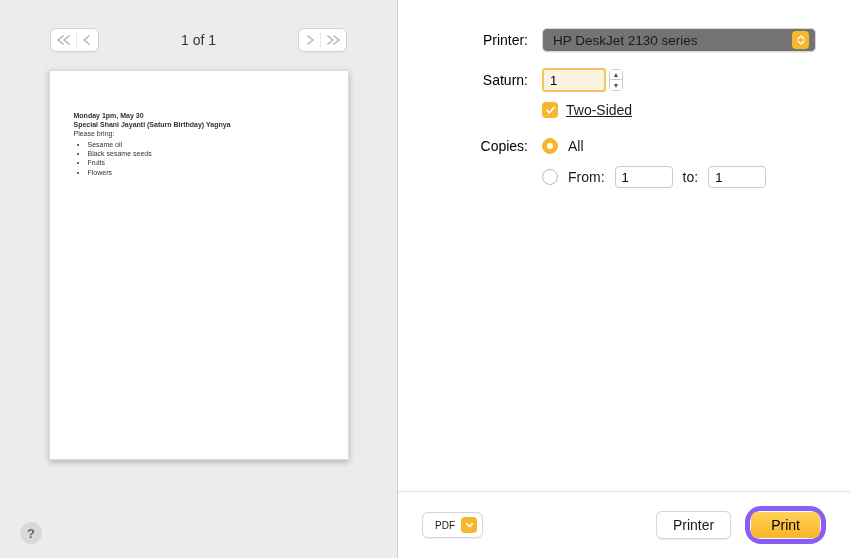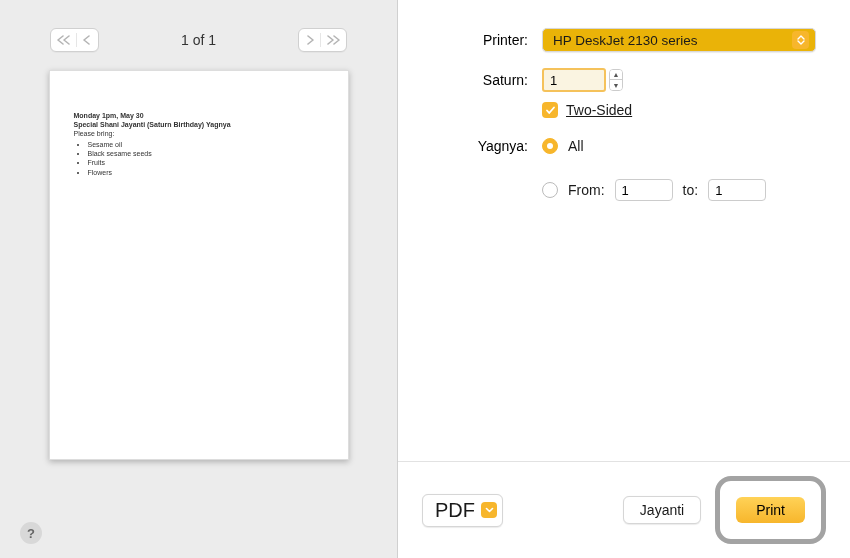--- a/index.html
+++ b/index.html
@@ -116,21 +116,21 @@
     width: 144px;
     text-align: right;
     padding-right: 14px;
     font-size: 14px;
     color: #000;
   }
   .select {
     flex: 1;
     height: 24px;
     max-width: 280px;
-    background: #eab308;
+    background: #737373;
     border: 1px solid #d8d8d8;
     border-radius: 5px;
     display: flex;
     align-items: center;
     padding: 0 6px 0 10px;
     font-size: 13.5px;
     position: relative;
     box-shadow: 0 0.5px 1px rgba(0,0,0,0.08);
     justify-content: space-between;
   }
@@ -193,21 +193,21 @@
   .radio.checked {
     background: #f7b62c;
     border-color: #f7b62c;
   }
   .radio.checked::after {
     content:"";
     width:6px; height:6px; border-radius:50%;
     background:#fff;
   }
   .pages-row1 { display:flex; gap:10px; }
-  .pages-row2 { display:flex; align-items:center; gap:10px; margin-left:144px; margin-top:25px; }
+  .pages-row2 { display:flex; align-items:center; gap:10px; margin-left:144px; margin-top:12px; }
   .pages-row2 .sm-label { font-size:14px; }
   .num-input {
     width: 58px; height: 22px;
     border: 1px solid #ccc;
     border-radius: 4px;
     background:#fff;
     padding: 0 6px;
     font-size: 13px;
   }
 
@@ -218,44 +218,44 @@
     padding: 14px 24px 14px 24px;
     display: flex;
     align-items: center;
   }
   .pdf-btn {
     background:#fff;
     border:1px solid #d6d6d6;
     border-radius:6px;
     padding: 4px 5px 4px 12px;
     display:flex; align-items:center; gap:6px;
-    font-size: 20px;
+    font-size: 10px;
     box-shadow: 0 0.5px 1px rgba(0,0,0,0.08);
   }
   .pdf-btn .chev {
     width:16px; height:16px;
     background:#f7b62c;
     border-radius:4px;
     display:flex;align-items:center;justify-content:center;
   }
 
   .footer-spacer { flex:1; }
   .cancel-btn {
     background:#fff;
     border:1px solid #d6d6d6;
     border-radius:6px;
     padding:5px 16px;
     font-size:14px;
     margin-right: 14px;
     box-shadow: 0 0.5px 1px rgba(0,0,0,0.08);
   }
   .print-wrap {
-    border: 5px solid #a3a3a3;
+    border: 5px solid #8b5cf6;
     border-radius: 16px;
-    padding: 16px;
+    padding: 1px;
   }
   .print-btn {
     background: linear-gradient(#ffd257,#f7b62c);
     border: none;
     border-radius: 6px;
     padding: 5px 20px;
     font-size: 14px;
     font-weight: 500;
     color:#000;
   }
@@ -345,21 +345,21 @@
     <div class="checkbox-row">
       <div class="checkbox">
         <svg width="11" height="11" viewBox="0 0 11 11">
             <path d="M2 5.5 L4.2 8 L9 2.5" fill="none" stroke="#fff" stroke-width="1.8" stroke-linecap="round" stroke-linejoin="round"></path>
           </svg>
       </div>
       <span class="cb-label">Two-Sided</span>
     </div>
 
     <div class="row" style="margin-bottom:0">
-      <div class="label">Yagnya:</div>
+      <div class="label">Copies:</div>
       <div class="pages-row1">
         <div class="radio checked"></div>
         <span style="font-size:14px">All</span>
       </div>
     </div>
 
     <div class="pages-row2">
       <div class="radio"></div>
       <span class="sm-label">From:</span>
       <input class="num-input" value="1" style="">
@@ -373,21 +373,21 @@
     <div class="pdf-btn">
       <span>PDF</span>
       <span class="chev">
         <svg width="9" height="6" viewBox="0 0 9 6">
             <path d="M1.5 1.5 L4.5 4.5 L7.5 1.5" fill="none" stroke="#fff" stroke-width="1.6" stroke-linecap="round" stroke-linejoin="round"></path>
           </svg>
       </span>
     </div>
     <div class="footer-spacer"></div>
     <div class="cancel-btn">
-      <span>Jayanti</span>
+      <span>Printer</span>
     </div>
     <div class="print-wrap">
       <button class="print-btn">
         <span>Print</span>
       </button>
     </div>
   </div>
 </div>
 
 </body></html>

